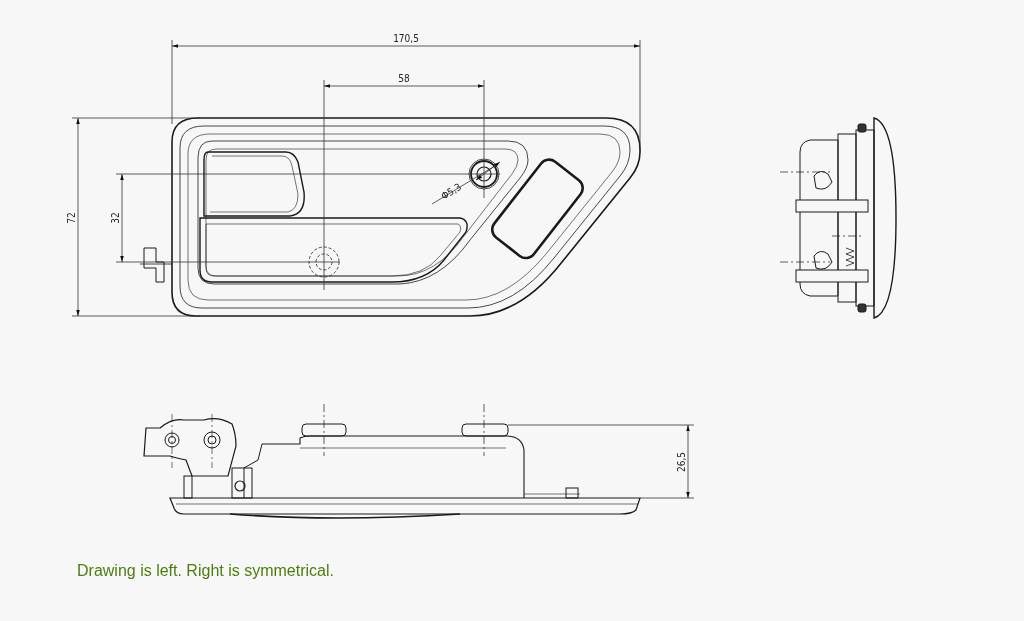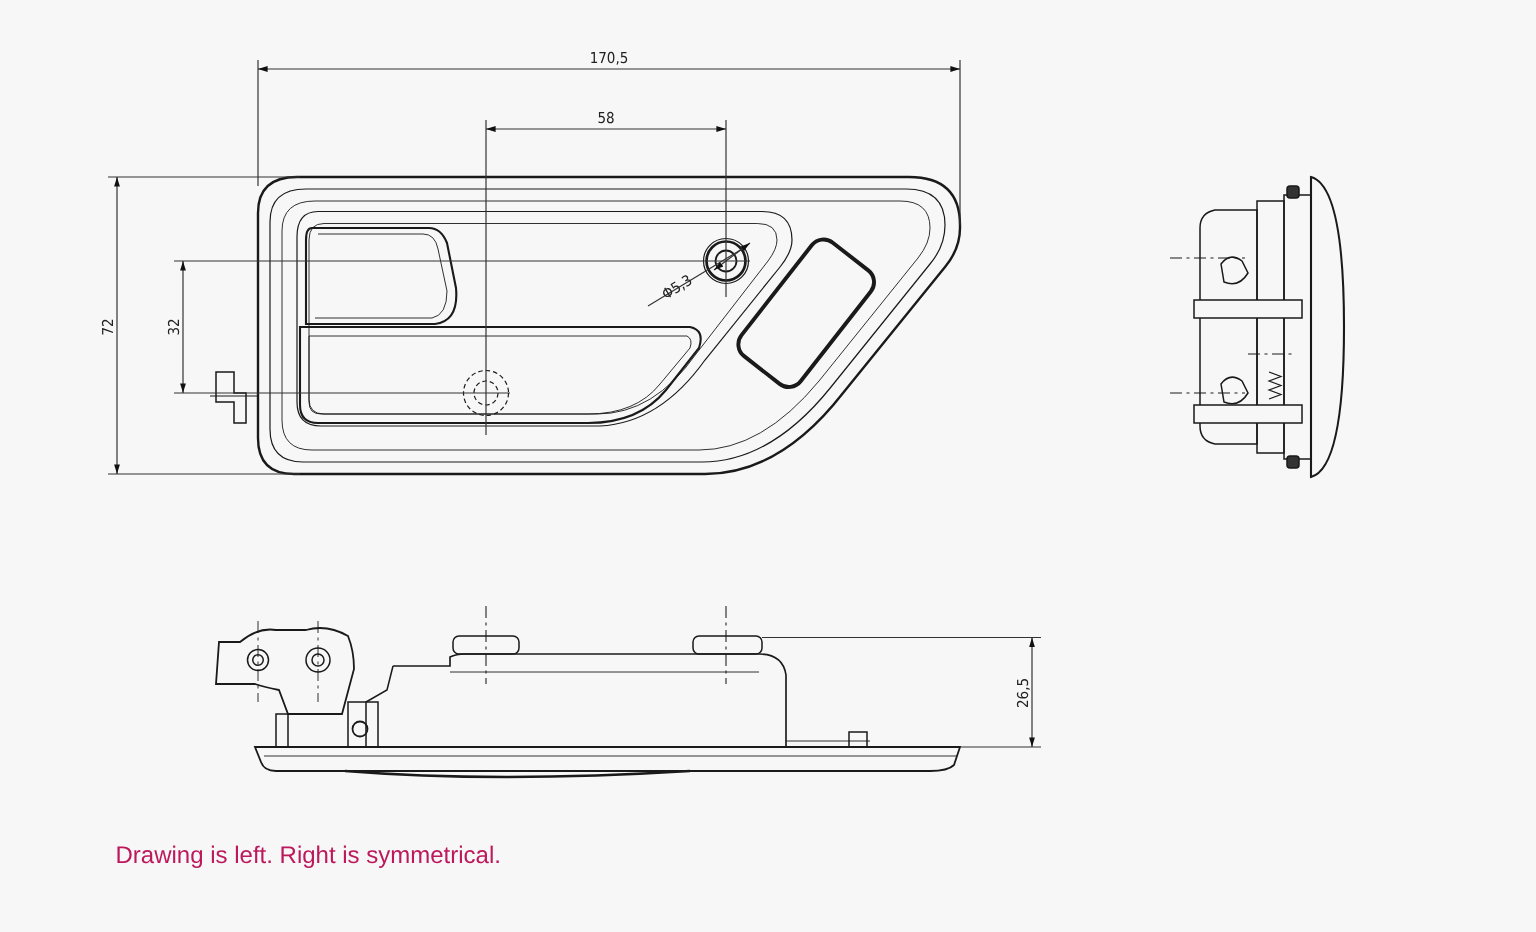--- a/index.html
+++ b/index.html
@@ -6,21 +6,21 @@
   body {
     width: 1024px; height: 621px; overflow: hidden;
     background: #f7f7f7;
     font-family: "Liberation Sans", sans-serif;
     position: relative;
   }
   svg { position: absolute; left: 0; top: 0; }
   .dim-text { font-family: "DejaVu Sans Condensed", "DejaVu Sans", sans-serif; font-size: 10px; fill: #222; }
   .caption {
     position: absolute; left: 77px; top: 562px;
-    font-size: 16px; color: #be185d;
+    font-size: 16px; color: #4d7c0f;
     font-family: "Liberation Sans", sans-serif;
   }
 </style>
 </head>
 <body>
 
 <svg width="1024" height="621" viewBox="0 0 1024 621">
   <defs>
     <marker id="arr" viewBox="0 0 10 10" refX="10" refY="5" markerWidth="8" markerHeight="8" orient="auto-start-reverse">
       <path d="M0,2 L10,5 L0,8 z" fill="#111"></path>

